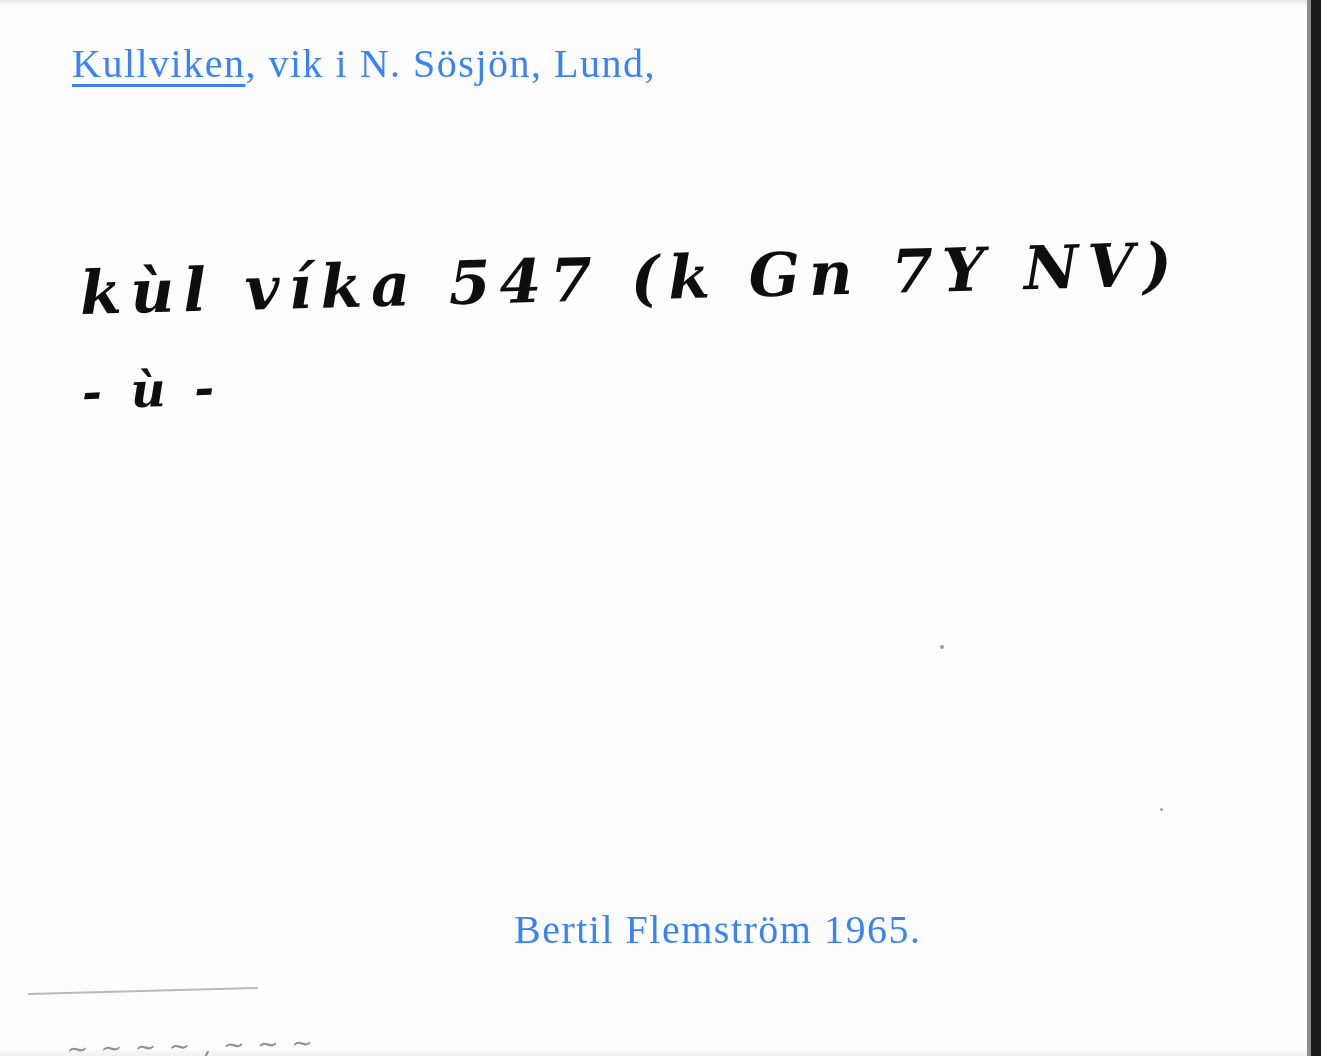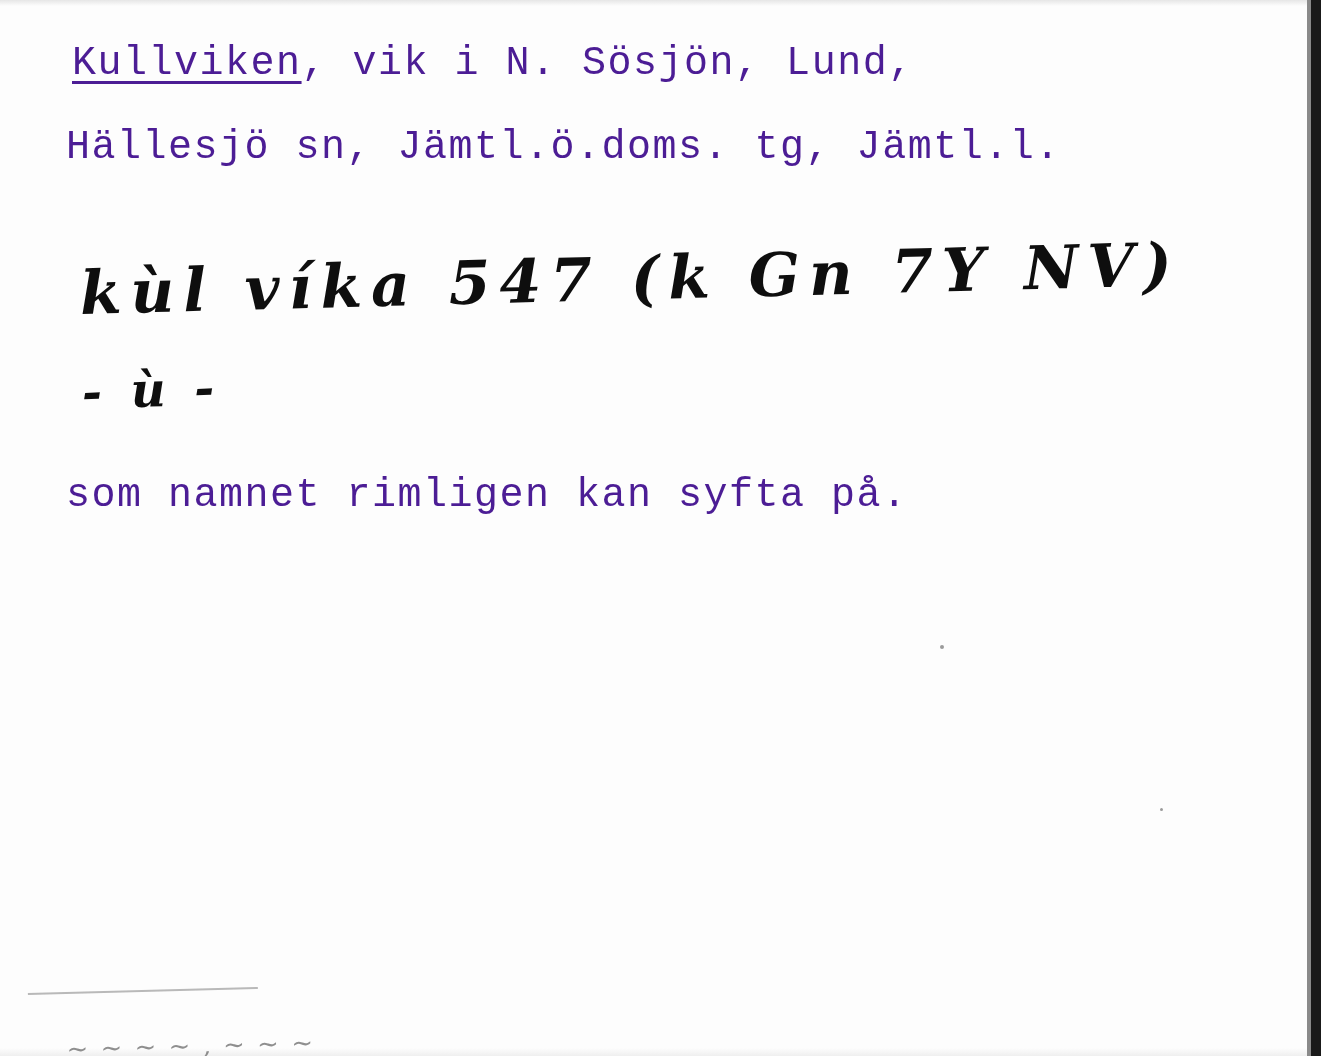--- a/index.html
+++ b/index.html
@@ -52,22 +52,22 @@
   .scan-shade-bottom {
     position: absolute;
     left: 0; bottom: 0;
     width: 1307px; height: 8px;
     background: linear-gradient(to top, #efefef, #fdfdfd);
   }
 
   
   .tw {
     position: absolute;
-    font-family: Liberation Mono, monospace;
-    color: #4c1d95;
+    font-family: Liberation Serif, serif;
+    color: #3b82f6;
     font-size: 40px;
     line-height: 60px;
     letter-spacing: 1.5px;
     white-space: pre;
   }
 
   #headword-line {
     left: 72px;
     top: 34px;
   }
@@ -159,27 +159,27 @@
 </head>
 <body>
 
 <div id="card">
 
   <div class="scan-shade-top"></div>
   <div class="scan-shade-bottom"></div>
 
   <div class="tw" id="headword-line"><span class="underlined-head">Kullviken</span><span>, vik i N. Sösjön, Lund,</span></div>
 
-  <div class="tw" id="place-line">Hällesjö sn, Jämtl.ö.doms. tg, Jämtl.l.</div>
 
   <div class="hand" id="phonetic-main">kùl víka 547 (k Gn 7Y NV)</div>
   <div class="hand" id="phonetic-sub">- ù -</div>
 
-  <div class="tw" id="comment-block"><div>som namnet rimligen kan syfta på.</div></div>
+  <div class="tw" id="comment-block"></div>
 
+  <div class="tw" id="signature-line">Bertil Flemström 1965.</div>
 
   <div id="pencil-scribble">
     <span class="rule"></span>
     <span>~ ~ ~ ~ , ~ ~ ~</span>
   </div>
 
   <div class="speck" style="left:940px; top:645px; width:4px; height:4px;"></div>
   <div class="speck" style="left:1160px; top:808px; width:3px; height:3px;"></div>
 
   <div class="scan-edge-right2"></div>

